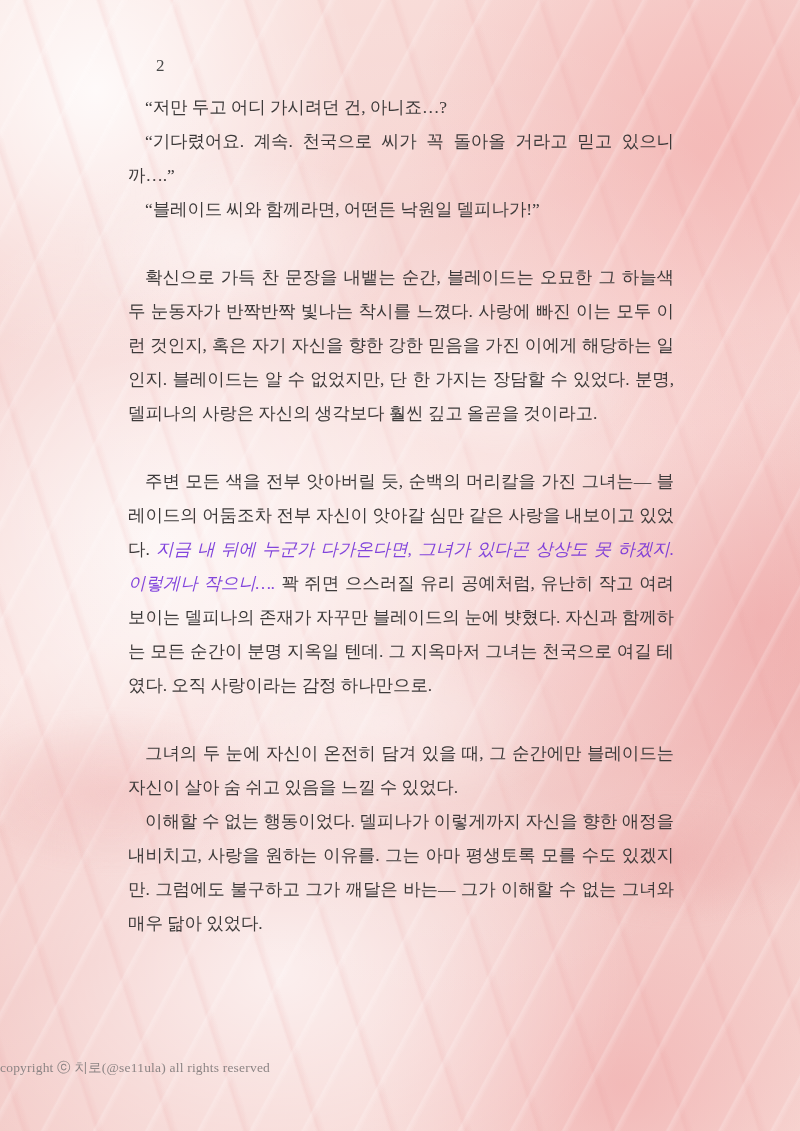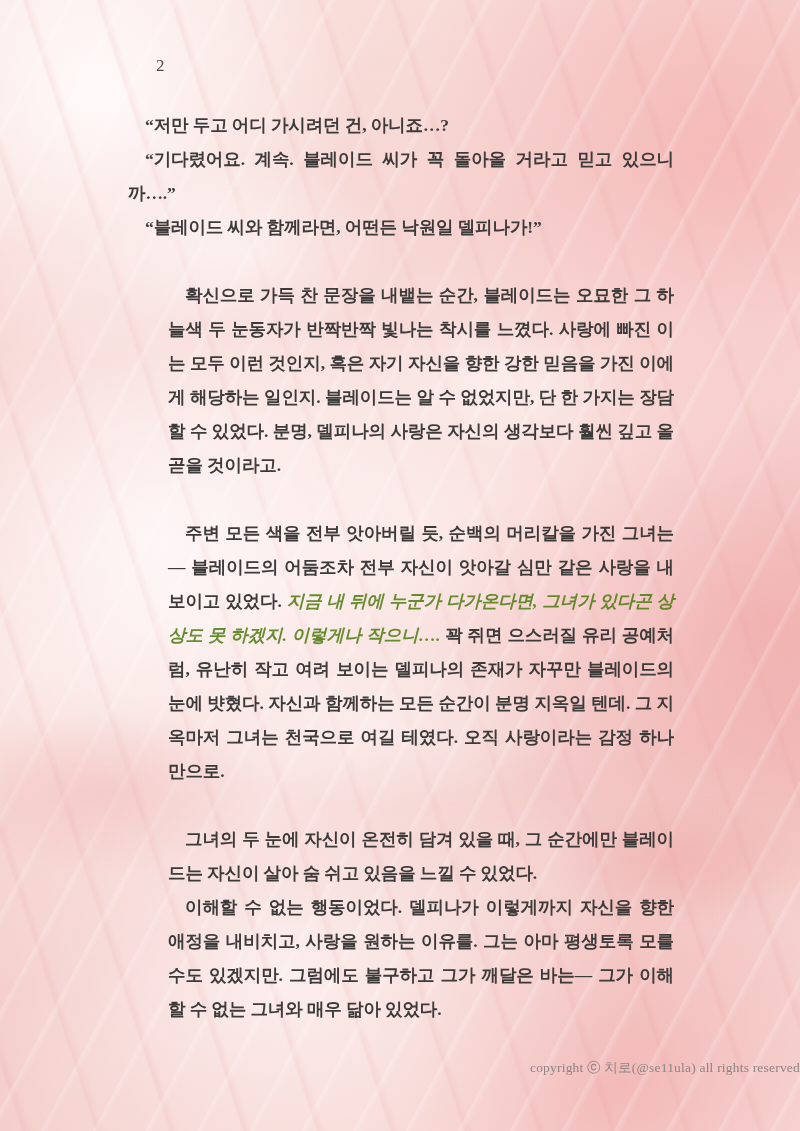--- a/index.html
+++ b/index.html
@@ -69,52 +69,50 @@
     position: absolute;
     top: 56px;
     left: 156px;
     font-size: 17px;
     color: #4a4a4a;
     letter-spacing: 0.5px;
     z-index: 3;
   }
   .body-text {
     position: absolute;
-    top: 108px;
+    top: 90px;
     left: 128px;
     width: 546px;
     z-index: 3;
-    font-weight: bold;
   }
   p.para {
     margin: 0;
     font-size: 17.5px;
     line-height: 34px;
     text-align: justify;
     text-justify: inter-character;
     color: #3d3a3a;
     letter-spacing: -0.1px;
   }
   p.indent {
     text-indent: 17px;
-    margin-left: 40px;
   }
   .gap-block { height: 34px; }
   .quote-block p { text-indent: 17px; }
   .faded {
-    color: #4d7c0f;
+    color: #6d28d9;
     font-style: italic;
     opacity: 0.85;
   }
   .footer {
     position: absolute;
     left: 0;
     right: 0;
     bottom: 54px;
-    text-align: right;
+    text-align: left;
     font-size: 13.5px;
     color: #8d8585;
     letter-spacing: 0.2px;
     z-index: 3;
   }
 </style>
 </head>
 <body>
 
 <div class="page">
@@ -122,21 +120,21 @@
   <div class="bg-layer bg-veins"></div>
   <div class="bg-layer bg-swirl"></div>
   <div class="bg-layer bg-soft"></div>
 
   <div class="page-number">2</div>
 
   <div class="body-text">
 
     <div class="quote-block">
       <p class="para">“저만 두고 어디 가시려던 건, 아니죠…?</p>
-      <p class="para">“기다렸어요. 계속. 블레이드 씨가 꼭 돌아올 거라고 믿고 있으니까….”</p>
+      <p class="para">“기다렸어요. 계속. 천국으로 씨가 꼭 돌아올 거라고 믿고 있으니까….”</p>
       <p class="para">“블레이드 씨와 함께라면, 어떤든 낙원일 델피나가!”</p>
     </div>
 
     <div class="gap-block"></div>
 
     <p class="para indent">확신으로 가득 찬 문장을 내뱉는 순간, 블레이드는 오묘한 그 하늘색 두 눈동자가 반짝반짝 빛나는 착시를 느꼈다. 사랑에 빠진 이는 모두 이런 것인지, 혹은 자기 자신을 향한 강한 믿음을 가진 이에게 해당하는 일인지. 블레이드는 알 수 없었지만, 단 한 가지는 장담할 수 있었다. 분명, 델피나의 사랑은 자신의 생각보다 훨씬 깊고 올곧을 것이라고.</p>
 
     <div class="gap-block"></div>
 
     <p class="para indent"><span>주변 모든 색을 전부 앗아버릴 듯, 순백의 머리칼을 가진 그녀는— 블레이드의 어둠조차 전부 자신이 앗아갈 심만 같은 사랑을 내보이고 있었다. </span><span class="faded">지금 내 뒤에 누군가 다가온다면, 그녀가 있다곤 상상도 못 하겠지. 이렇게나 작으니…. </span><span>꽉 쥐면 으스러질 유리 공예처럼, 유난히 작고 여려 보이는 델피나의 존재가 자꾸만 블레이드의 눈에 뱟혔다. 자신과 함께하는 모든 순간이 분명 지옥일 텐데. 그 지옥마저 그녀는 천국으로 여길 테였다. 오직 사랑이라는 감정 하나만으로.</span></p>

